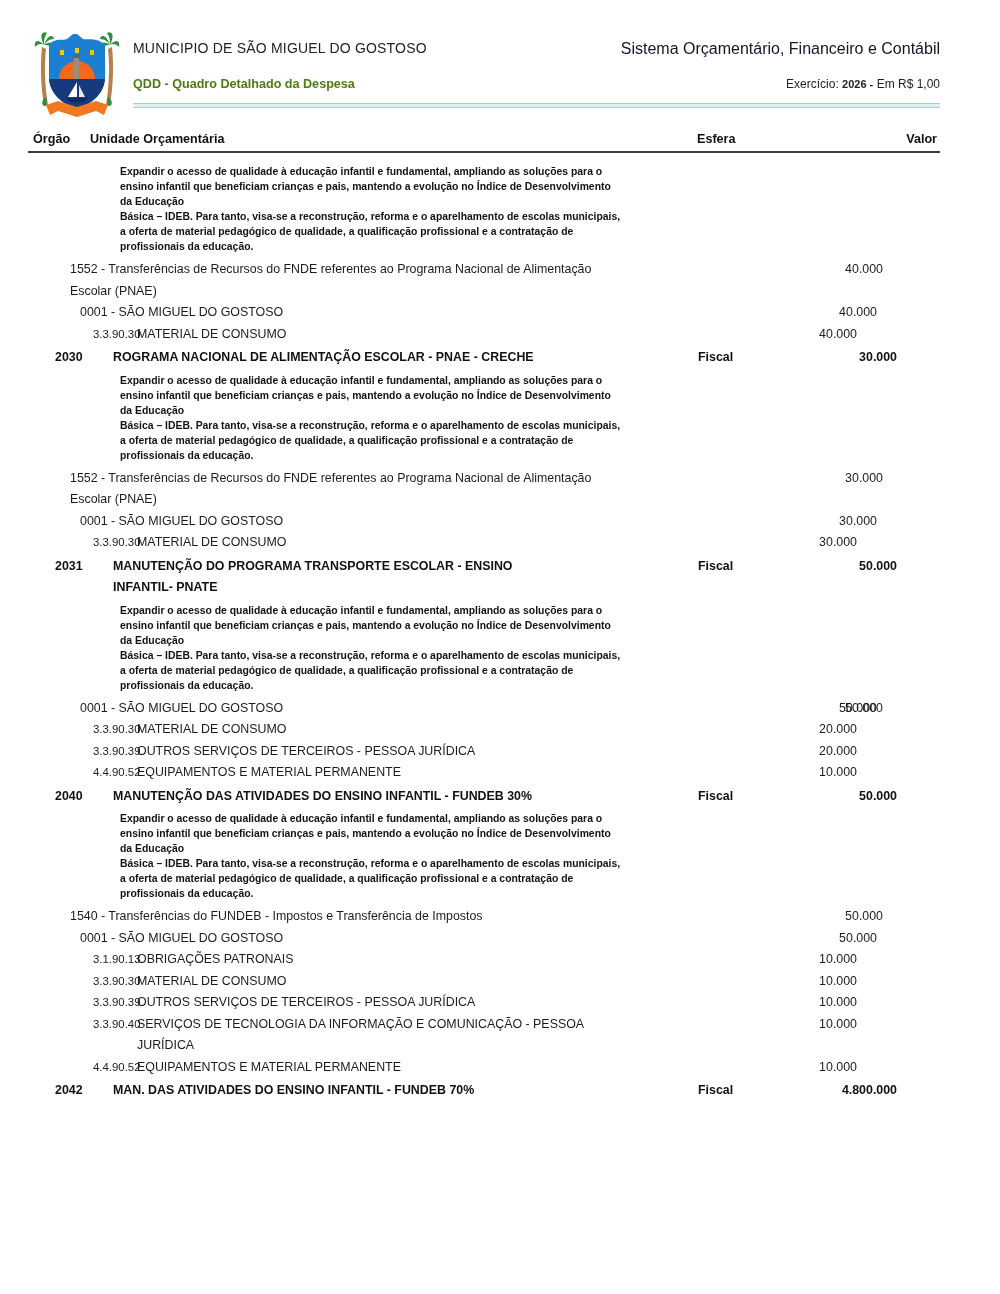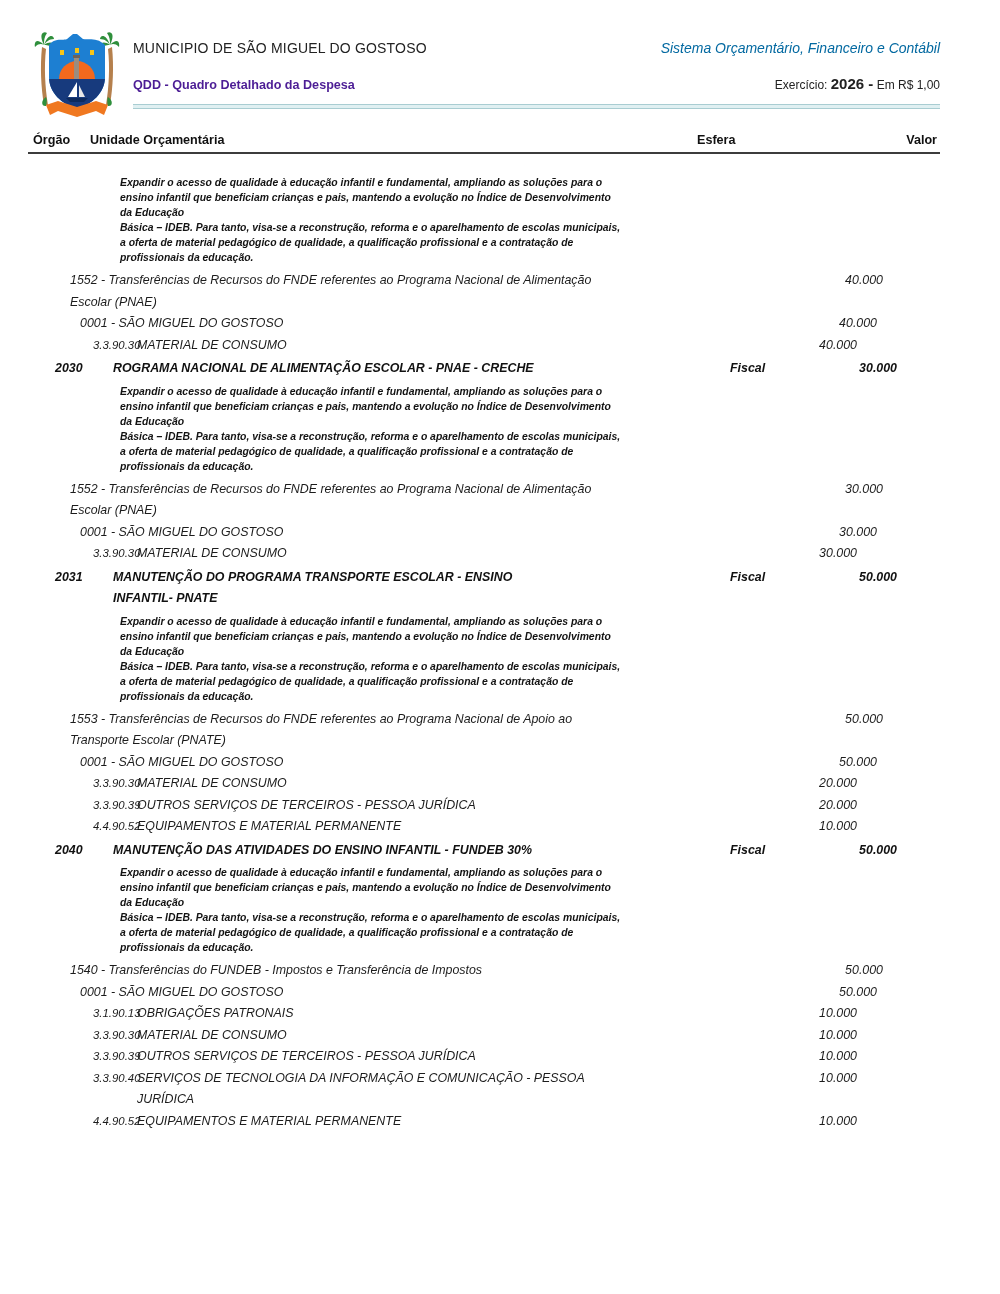--- a/index.html
+++ b/index.html
@@ -10,42 +10,42 @@
     background:#ffffff;
     font-family:"Liberation Sans", sans-serif;
     color:#1c1c1c;
     overflow:hidden;
   }
   
   .logo { position:absolute; left:34px; top:27px; width:86px; height:96px; }
   .head-text { margin:40px 60px 0 133px; }
   .head-line1 { display:flex; justify-content:space-between; align-items:flex-start; }
   .municipality { font-size:14px; letter-spacing:.2px; color:#222; }
-  .system-name { font-size:14px; color:#0369a1;font-style:italic; }
+  .system-name { font-size:16px; color:#0f172a; }
   .head-line2 { display:flex; justify-content:space-between; margin-top:19px; align-items:flex-end; }
-  .report-title { font-size:12.6px; font-weight:bold; color:#4c1d95; }
+  .report-title { font-size:12.6px; font-weight:bold; color:#4d7c0f; }
   .exercise { font-size:12px; color:#222; white-space:nowrap; }
-  .exercise b { font-size:15px;margin-top:34px; }
+  .exercise b { font-size:11px;margin-top:34px; }
   .teal-bar {
     margin:12px 60px 0 133px; height:5px;
     background:linear-gradient(#a9cdd2 0 22%, #e0f0f2 22% 78%, #a9cdd2 78% 100%);
   }
   
   .table-wrap { position:relative; margin:0 16px 0 28px; width:912px; }
   .table-head { position:relative; height:45px; border-bottom:2px solid #3c3c3c; }
   .th { position:absolute; bottom:5px; font-weight:bold; font-size:12.6px; color:#111; }
   .th-orgao { left:5px; }
   .th-unidade { left:62px; }
   .th-esfera { left:669px; }
   .th-valor { right:3px; }
-  .rows { padding-top:17px;font-style:italic; }
+  .rows { padding-top:7px; }
   .row { position:relative; font-size:12.4px; line-height:21.5px; }
   .row .main { max-width:662px; }
   .row .value { position:absolute; top:0; line-height:21.5px;text-align:right; }
-  .row .esfera { position:absolute; left:702px; top:0; font-weight:bold; }
+  .row .esfera { position:absolute; left:670px; top:0; font-weight:bold; }
   
   .row.description { margin:4px 0 5px; }
   .row.description .desc-text {
     margin-left:92px; max-width:570px;
     font-weight:bold; font-size:10.4px; line-height:15px; color:#131313;
   }
   
   .row.program { margin-top:2px; font-weight:bold; color:#111; }
   .row.program .main { display:flex; padding-left:27px; }
   .row.program .pcode { width:58px; flex:0 0 58px; }
@@ -228,26 +228,20 @@
           <div class="desc-text">
             <div>Expandir o acesso de qualidade à educação infantil e fundamental, ampliando as soluções para o</div>
             <div>ensino infantil que beneficiam crianças e pais, mantendo a evolução no Índice de Desenvolvimento</div>
             <div>da Educação</div>
             <div>Básica – IDEB. Para tanto, visa-se a reconstrução, reforma e o aparelhamento de escolas municipais,</div>
             <div>a oferta de material pedagógico de qualidade, a qualificação profissional e a contratação de</div>
             <div>profissionais da educação.</div>
           </div>
         </div>
         <div class="row resource">
-          <div class="main">
-            <div class="lines">
-              <div>1553 - Transferências de Recursos do FNDE referentes ao Programa Nacional de Apoio ao</div>
-              <div>Transporte Escolar (PNATE)</div>
-            </div>
-          </div>
           <span class="value">50.000</span>
         </div>
         <div class="row unit">
           <div class="main">
             <div class="lines">
               <div>0001 - SÃO MIGUEL DO GOSTOSO</div>
             </div>
           </div>
           <span class="value">50.000</span>
         </div>

